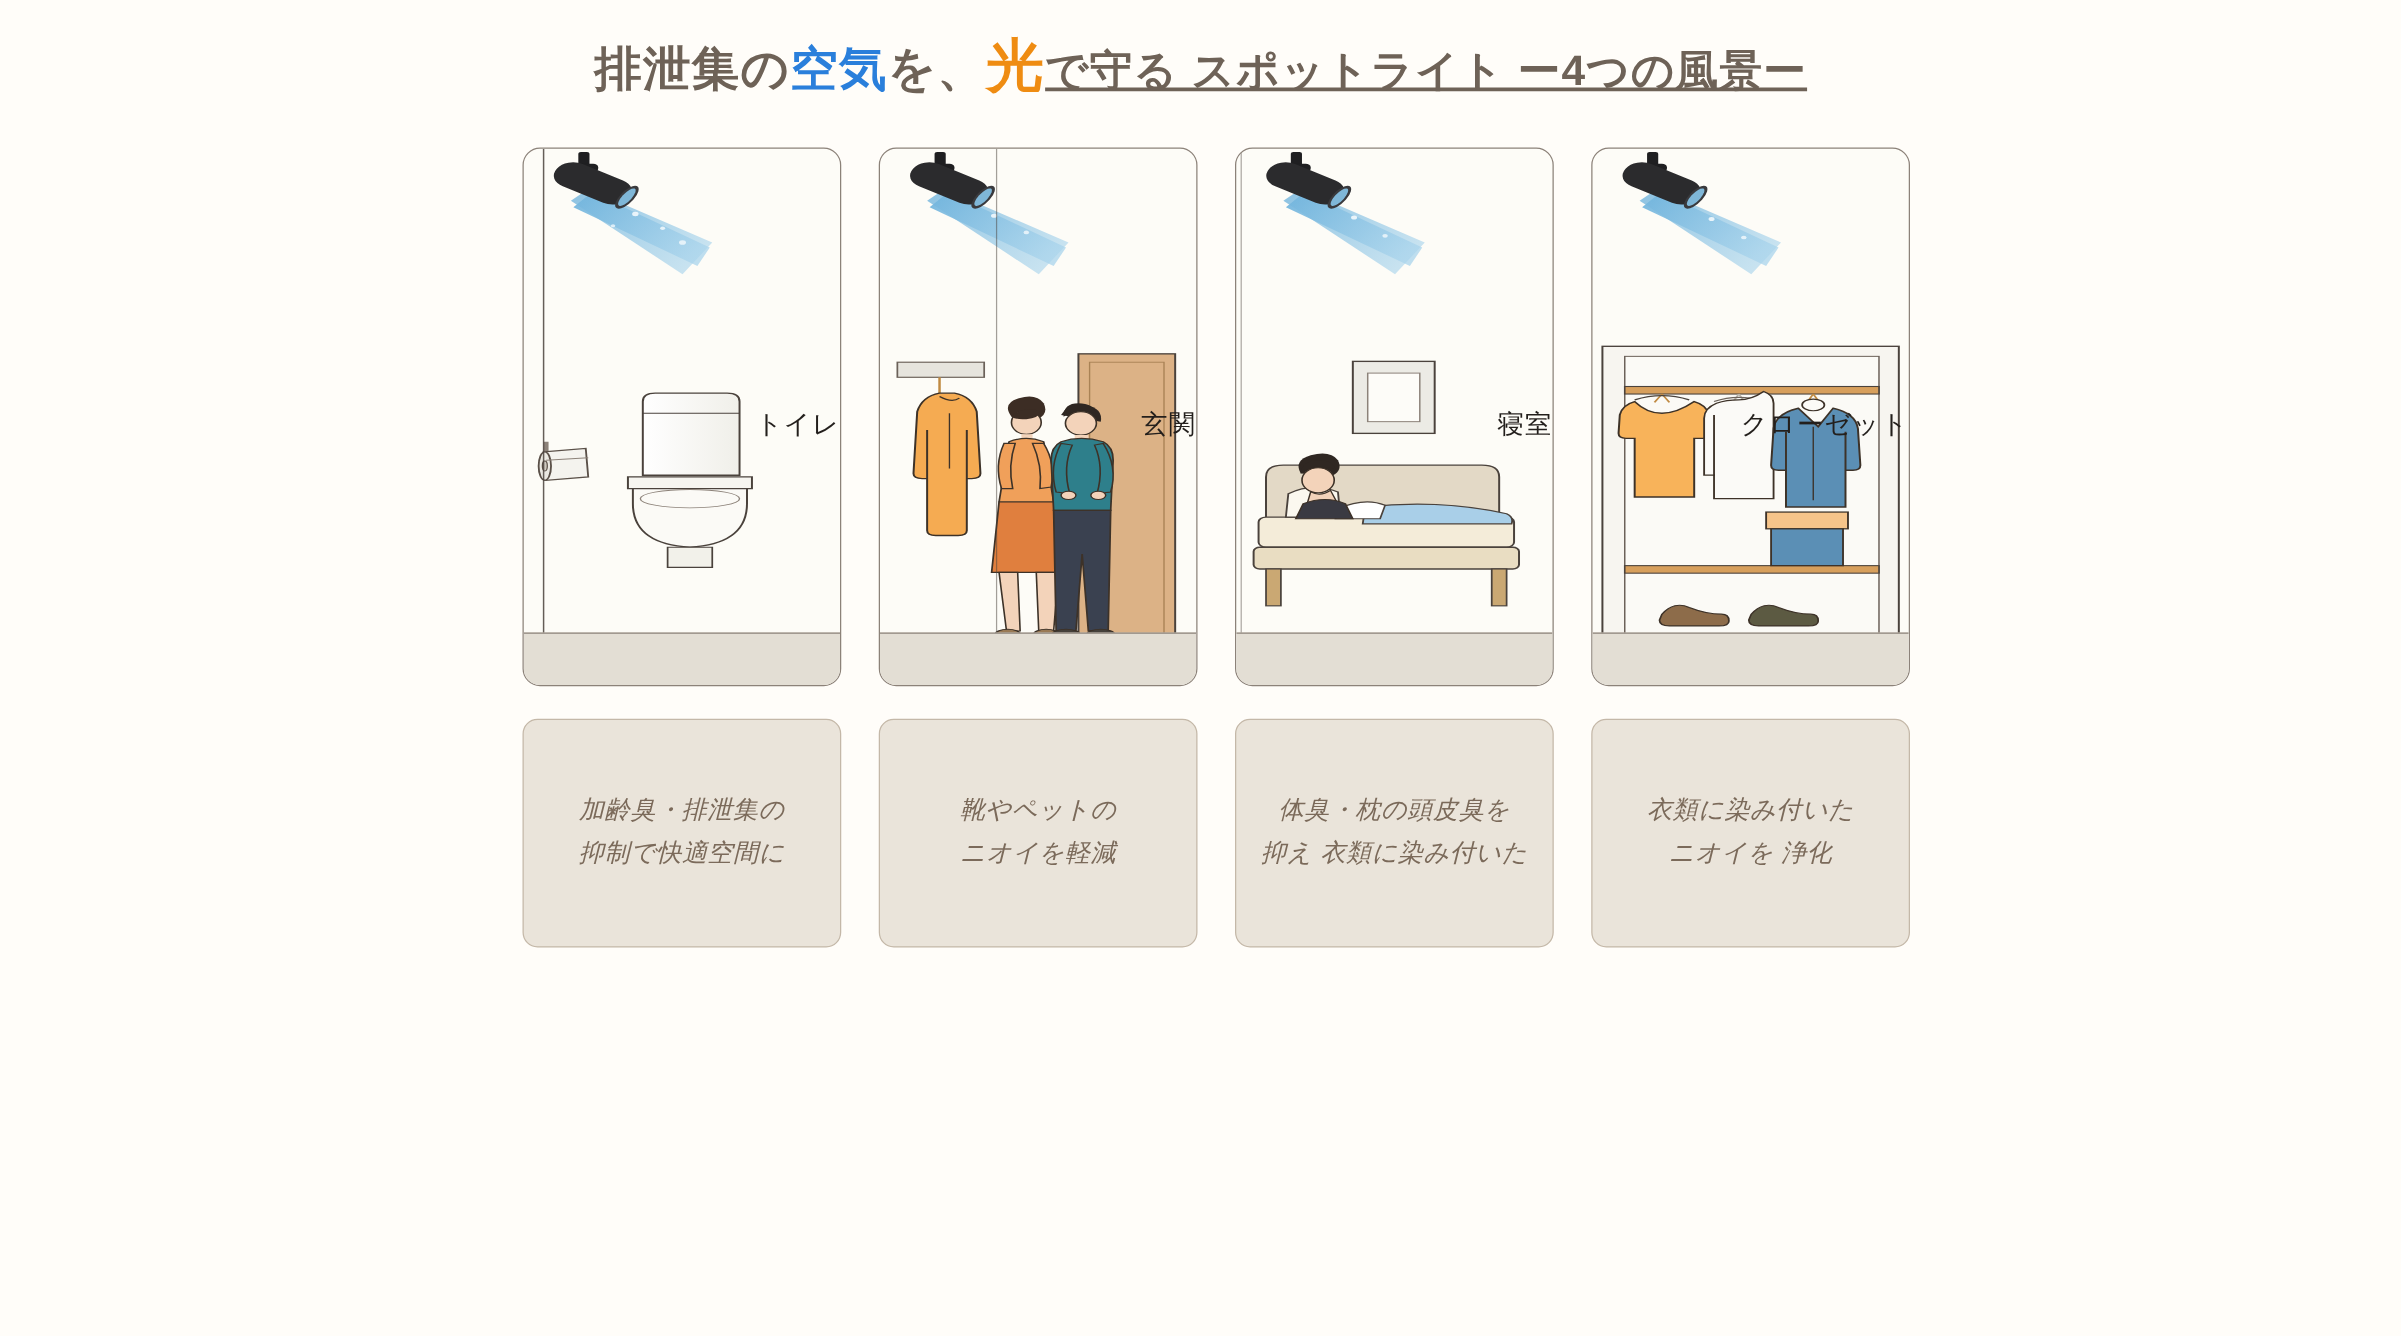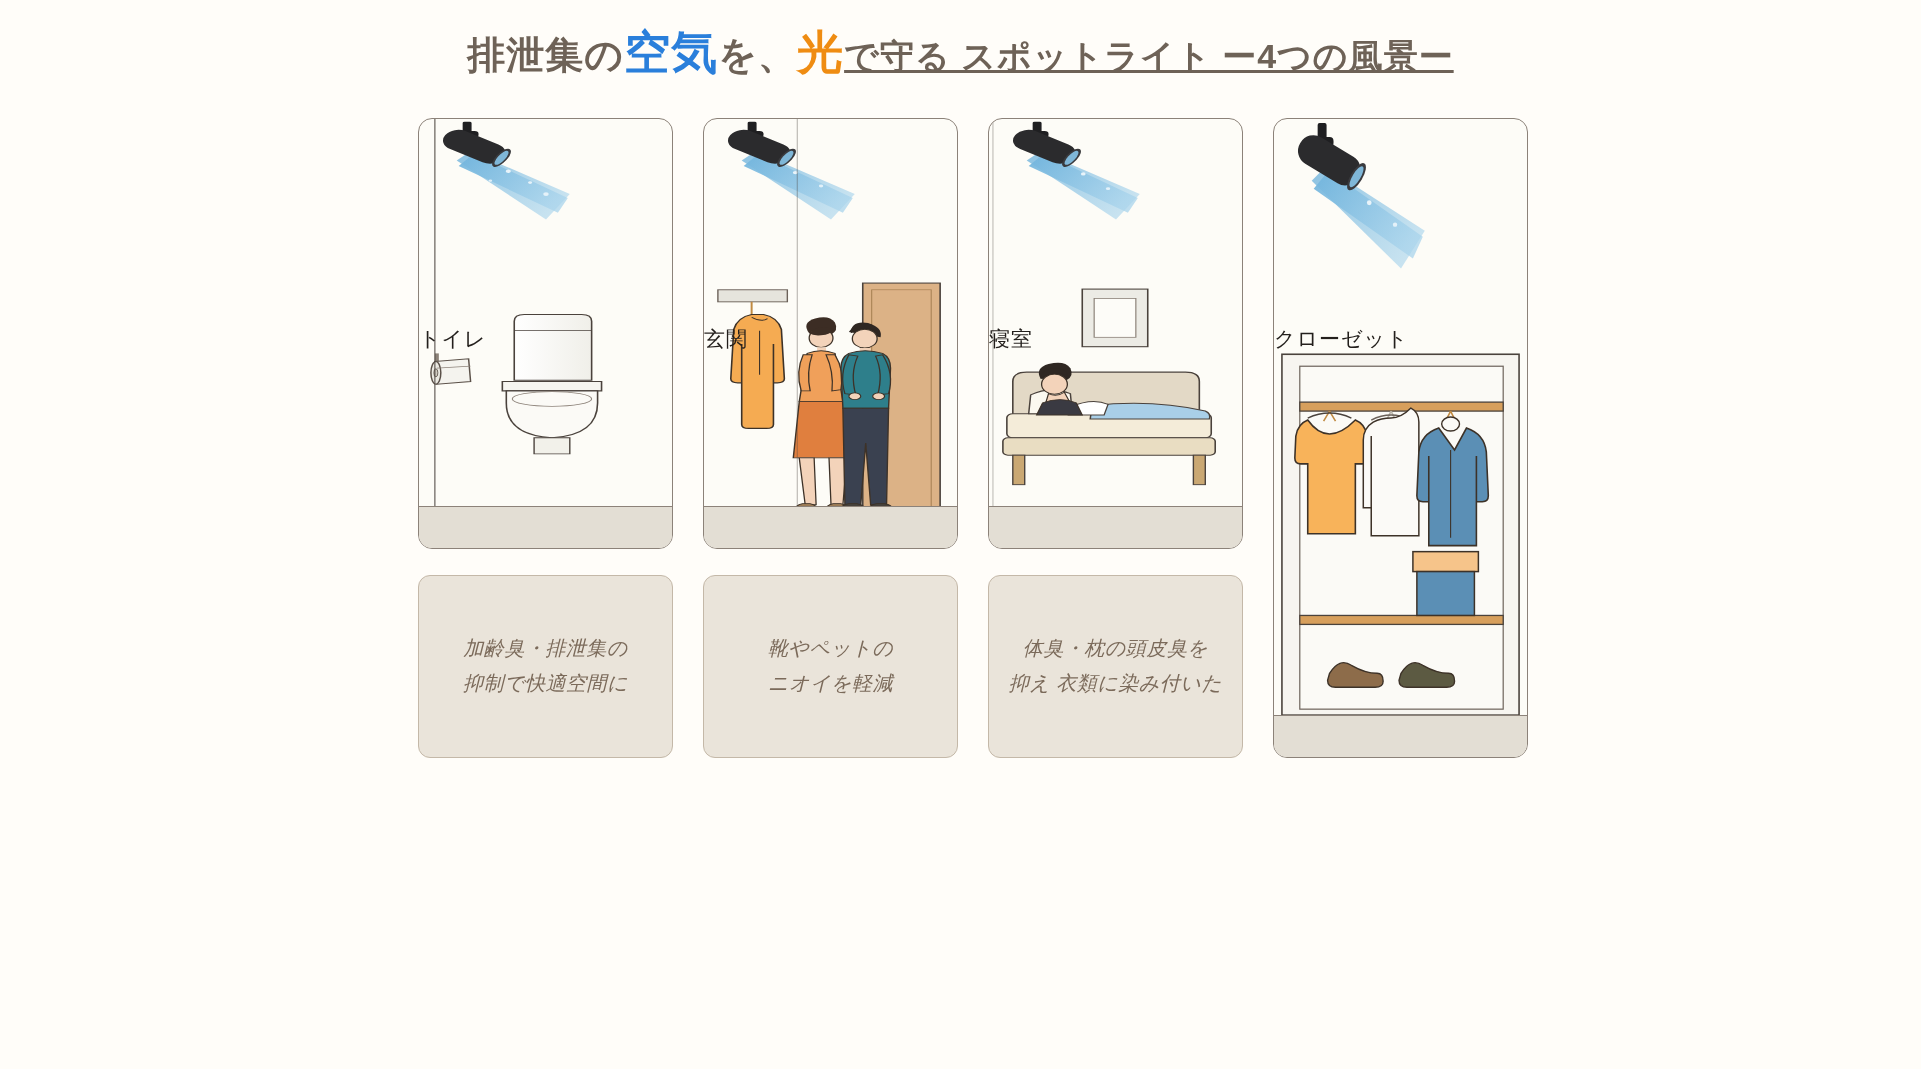--- a/index.html
+++ b/index.html
@@ -18,21 +18,21 @@
   
   #title {
     position: absolute;
     top: 22px; left: 0; width: 1921px;
     text-align: center;
     font-size: 38px;
     letter-spacing: 1px;
     color: #6e6257;
     white-space: nowrap;
   }
-  #title .em-blue  { color: #2a7fdb; font-size: 46px; }
+  #title .em-blue  { color: #2a7fdb; font-size: 38px; }
   #title .em-orange{ color: #ef8c12; font-size: 46px; }
   #title .sm { font-size: 34px; text-decoration: underline; }
 
   
   #panels {
     position: absolute;
     top: 118px; left: 418px;
     width: 1110px; height: 640px;
     display: flex;
     gap: 30px;
@@ -50,21 +50,21 @@
 
   .floor {
     position: absolute; left: 0; right: 0; bottom: 0;
     height: 42px;
     background: #e3ded4;
     border-top: 1.6px solid #8c8279;
   }
 
   .room-label {
     position: absolute; top: 206px; left: 0; right: 0;
-    text-align: left;
+    text-align: right;
     font-size: 21px;
     color: #231f1c;
     letter-spacing: 1px;
   }
 
   
   .caption {
     margin-top: 26px;
     height: 272px;
     background: #eae4da;
@@ -374,16 +374,20 @@
           </g>
 
           <g>
             <path d="M56 556 q10 -16 22 -8 q14 8 26 8 q6 0 6 8 q0 6 -8 6 h-40 q-8 0 -8 -7z" fill="#8d6c4a" stroke="#3d3228" stroke-width="1.4"></path>
             <path d="M128 556 q10 -16 22 -8 q14 8 26 8 q6 0 6 8 q0 6 -8 6 h-40 q-8 0 -8 -7z" fill="#5c5a42" stroke="#3d3228" stroke-width="1.4"></path>
           </g>
         </svg>
         <div class="floor"></div>
         <div class="room-label">クローゼット</div>
       </div>
+      <div class="caption">
+        <p>衣類に染み付いた
+ニオイを 浄化</p>
+      </div>
     </div>
 
   </div>
 </div>
 
 </body></html>

